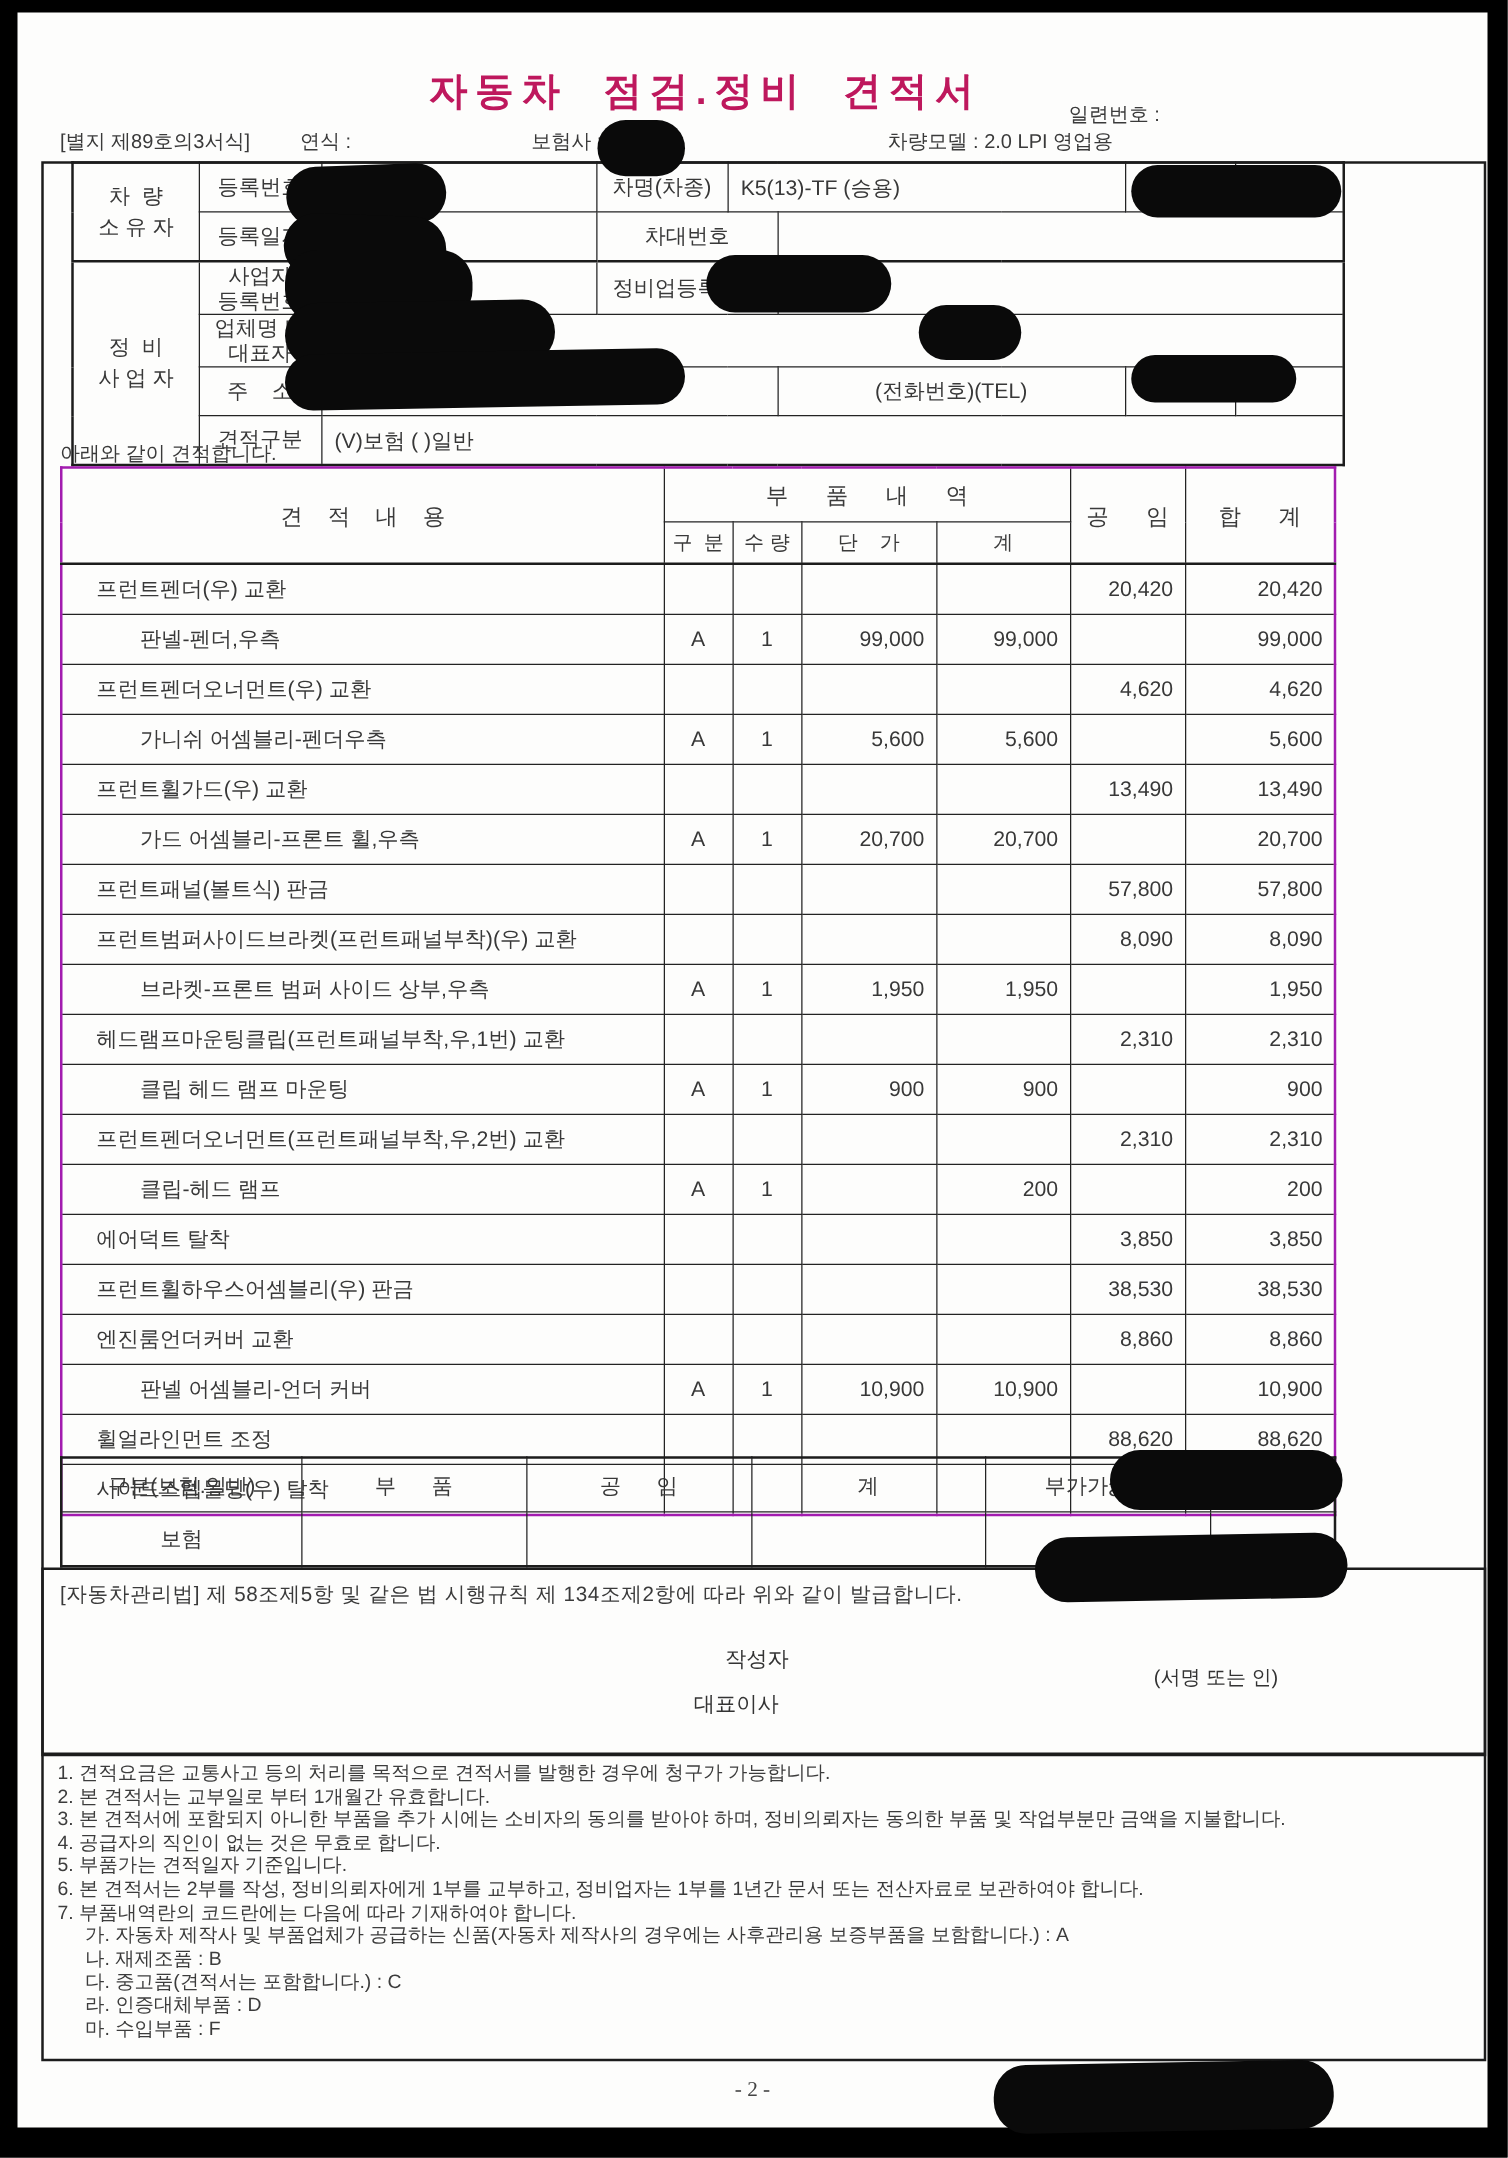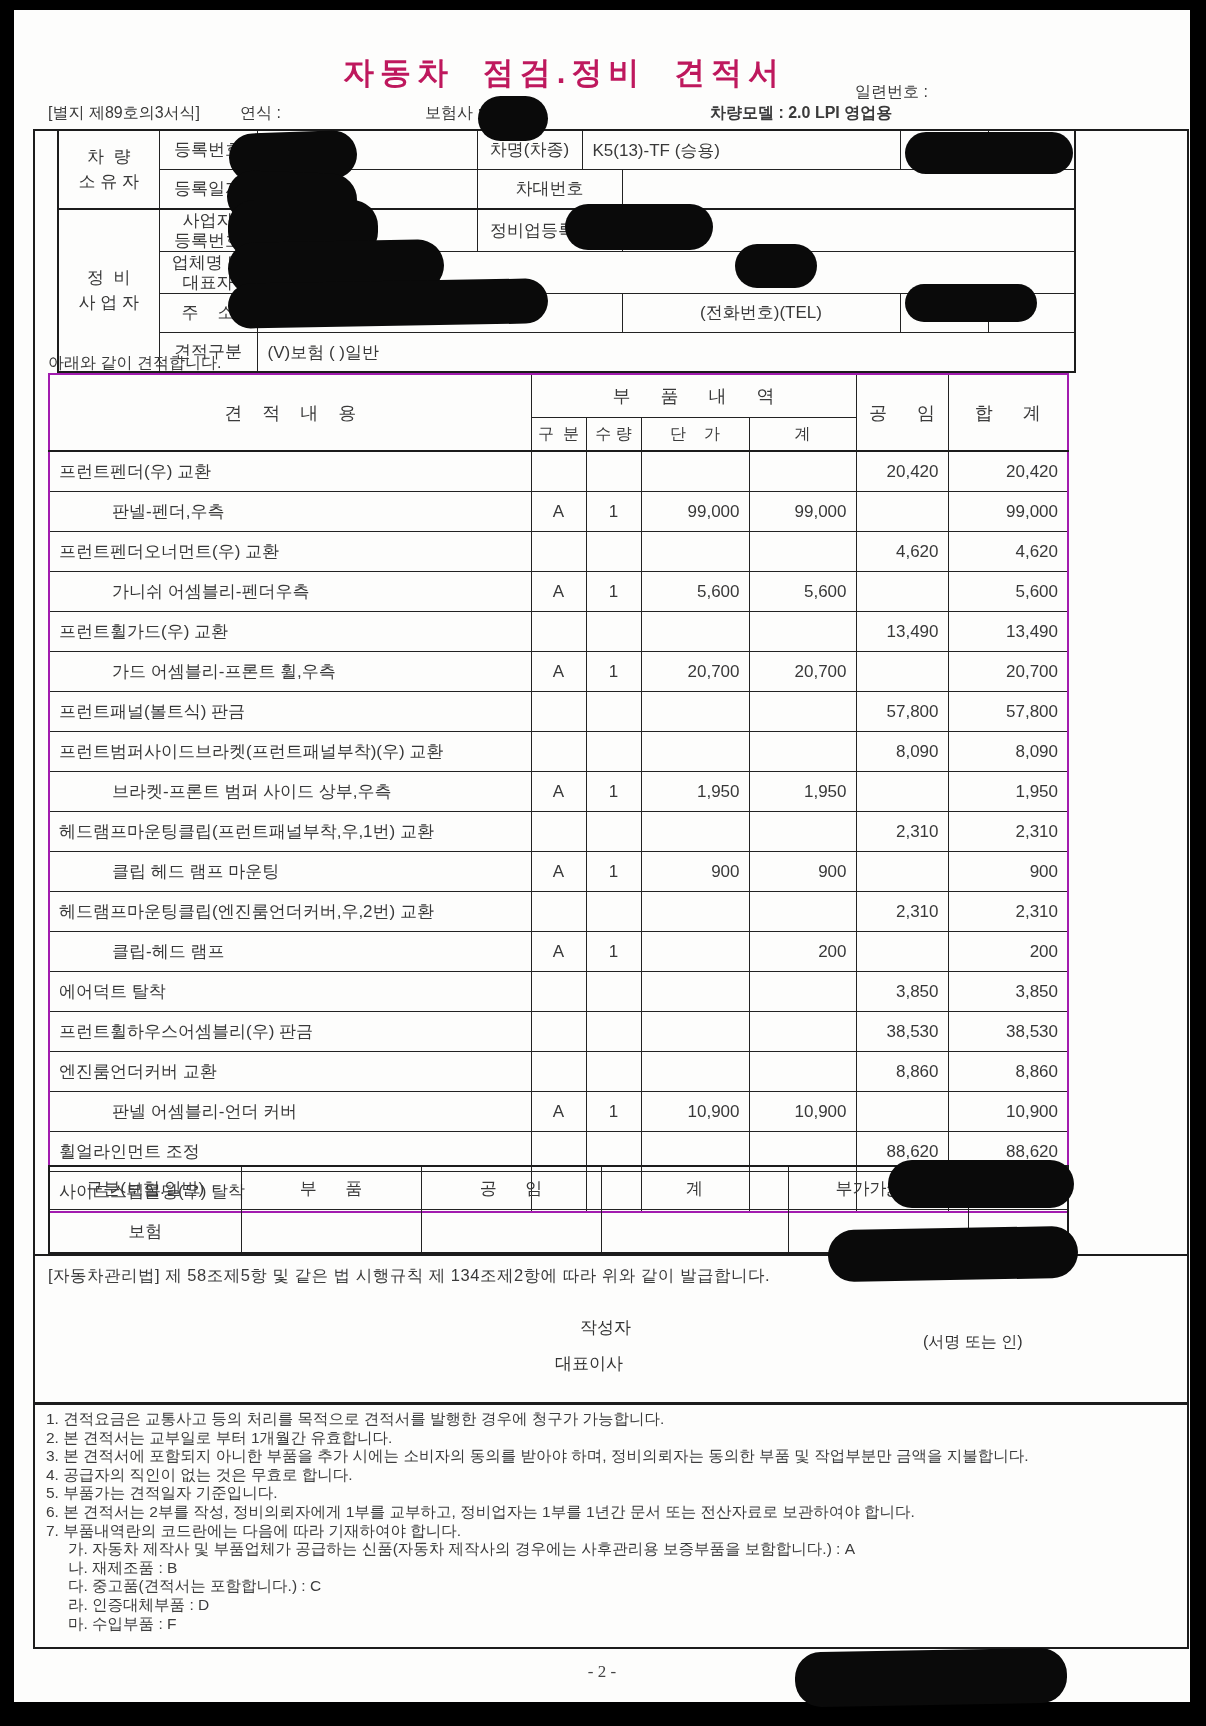--- a/index.html
+++ b/index.html
@@ -21,21 +21,21 @@
   .info .lbl{text-align:center;line-height:1.15;}
   .info .val{padding-left:10px;}
   .info tr.sect td{border-top:2px solid #1c1c1c;}
   
   .est{position:absolute;left:13px;top:242px;width:1019px;border:2px solid #a21caf;}
   .est th{white-space:pre;font-size:18px;color:#3a3a3a;}
   .est thead tr:first-child th{height:40px;}
   .est thead tr:last-child th{height:30px;font-size:16px;}
   .est thead{border-bottom:2px solid #1c1c1c;}
   .est td{height:37px;}
-  .c-name{text-align:left;padding-left:9px;}
+  .c-name{text-align:left;padding-left:27px;}
   .c-name.indent{padding-left:62px;}
   .c-c{text-align:center;}
   .c-r{text-align:right;padding-right:9px;}
   
   .sum{position:absolute;left:13px;top:1034px;width:1019px;border:2px solid #1c1c1c;}
   .sum th{height:40px;white-space:pre;font-size:17px;}
   .sum td{height:40px;text-align:center;}
   
   .legal{position:absolute;left:-2px;top:1123px;width:1152px;height:146px;
     border-top:2px solid #1c1c1c;border-bottom:3px solid #1c1c1c;border-left:2px solid #1c1c1c;border-right:2px solid #1c1c1c;}
@@ -53,21 +53,21 @@
 <body>
 
 <div class="page">
 
   <div class="doc-title">자동차 점검.정비 견적서</div>
   <div class="serial">일련번호 :</div>
 
   <div class="formline" style="left:34px;">[별지 제89호의3서식]</div>
   <div class="formline" style="left:226px;">연식 :</div>
   <div class="formline" style="left:411px;">보험사 :</div>
-  <div class="formline" style="left:696px;font-weight:bold;">차량모델 : 2.0 LPI 영업용</div>
+  <div class="formline" style="left:696px;">차량모델 : 2.0 LPI 영업용</div>
 
   <div class="frame">
 
     <table class="info">
       <colgroup>
         <col style="width:101px">
           <col style="width:98px">
           <col style="width:220px">
           <col style="width:105px">
         <col style="width:40px">
@@ -240,21 +240,21 @@
           <tr>
             <td class="c-name indent">클립 헤드 램프 마운팅</td>
             <td class="c-c">A</td>
             <td class="c-c">1</td>
             <td class="c-r">900</td>
             <td class="c-r">900</td>
             <td class="c-r"></td>
             <td class="c-r">900</td>
           </tr>
           <tr>
-            <td class="c-name">헤드램프마운팅클립(엔진룸언더커버,우,2번) 교환</td>
+            <td class="c-name">프런트펜더오너먼트(프런트패널부착,우,2번) 교환</td>
             <td class="c-c"></td>
             <td class="c-c"></td>
             <td class="c-r"></td>
             <td class="c-r"></td>
             <td class="c-r">2,310</td>
             <td class="c-r">2,310</td>
           </tr>
           <tr>
             <td class="c-name indent">클립-헤드 램프</td>
             <td class="c-c">A</td>

